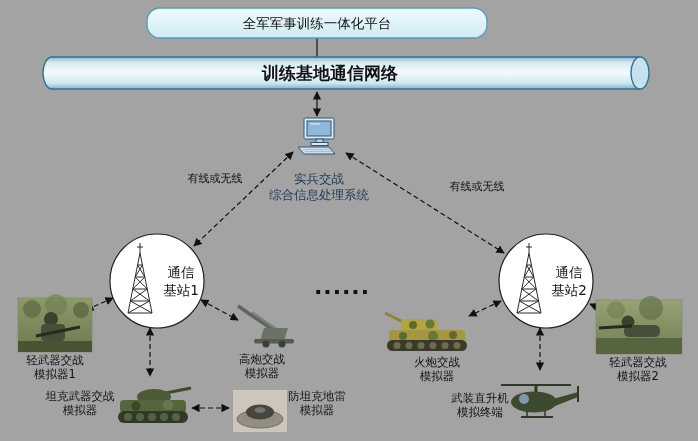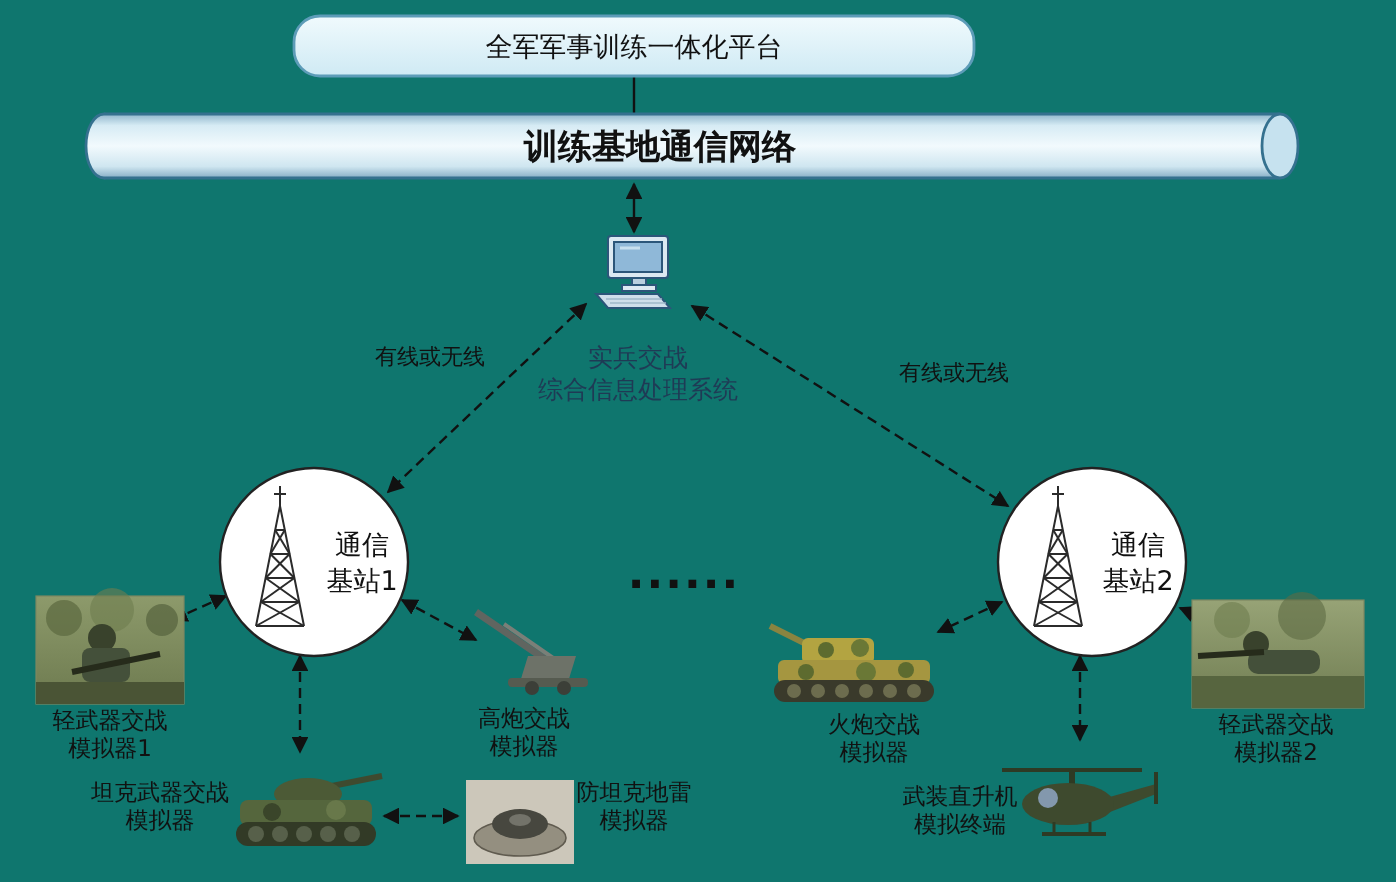--- a/index.html
+++ b/index.html
@@ -1,16 +1,16 @@
 <!DOCTYPE html>
 <html style="--system-label: #1f3a55; --cylinder-stroke: #35718f; --box-stroke: #5d9cb8;"><head>
 <meta charset="utf-8">
 <style>
   html,body{margin:0;padding:0;background:#fff;}
-  .stage{position:relative;width:698px;height:441px;background:#0f766e;overflow:hidden;}
+  .stage{position:relative;width:698px;height:441px;background:#a3a3a3;overflow:hidden;}
   svg{display:block;}
   text{font-family:"DejaVu Sans","Liberation Sans",sans-serif;fill:#111;}
   .plat-title{font-size:13.5px;}
   .cyl-title{font-size:17px;font-weight:bold;}
   .syslbl{font-size:12.5px;fill:var(--system-label,#1f3a55);}
   .linklbl{font-size:11px;}
   .stationlbl{font-size:13.5px;}
   .lbl{font-size:11.5px;}
   .dots{font-size:22px;font-weight:bold;letter-spacing:1px;}
   .dash{stroke:#111;stroke-width:1.2;fill:none;stroke-dasharray:5 3;}

